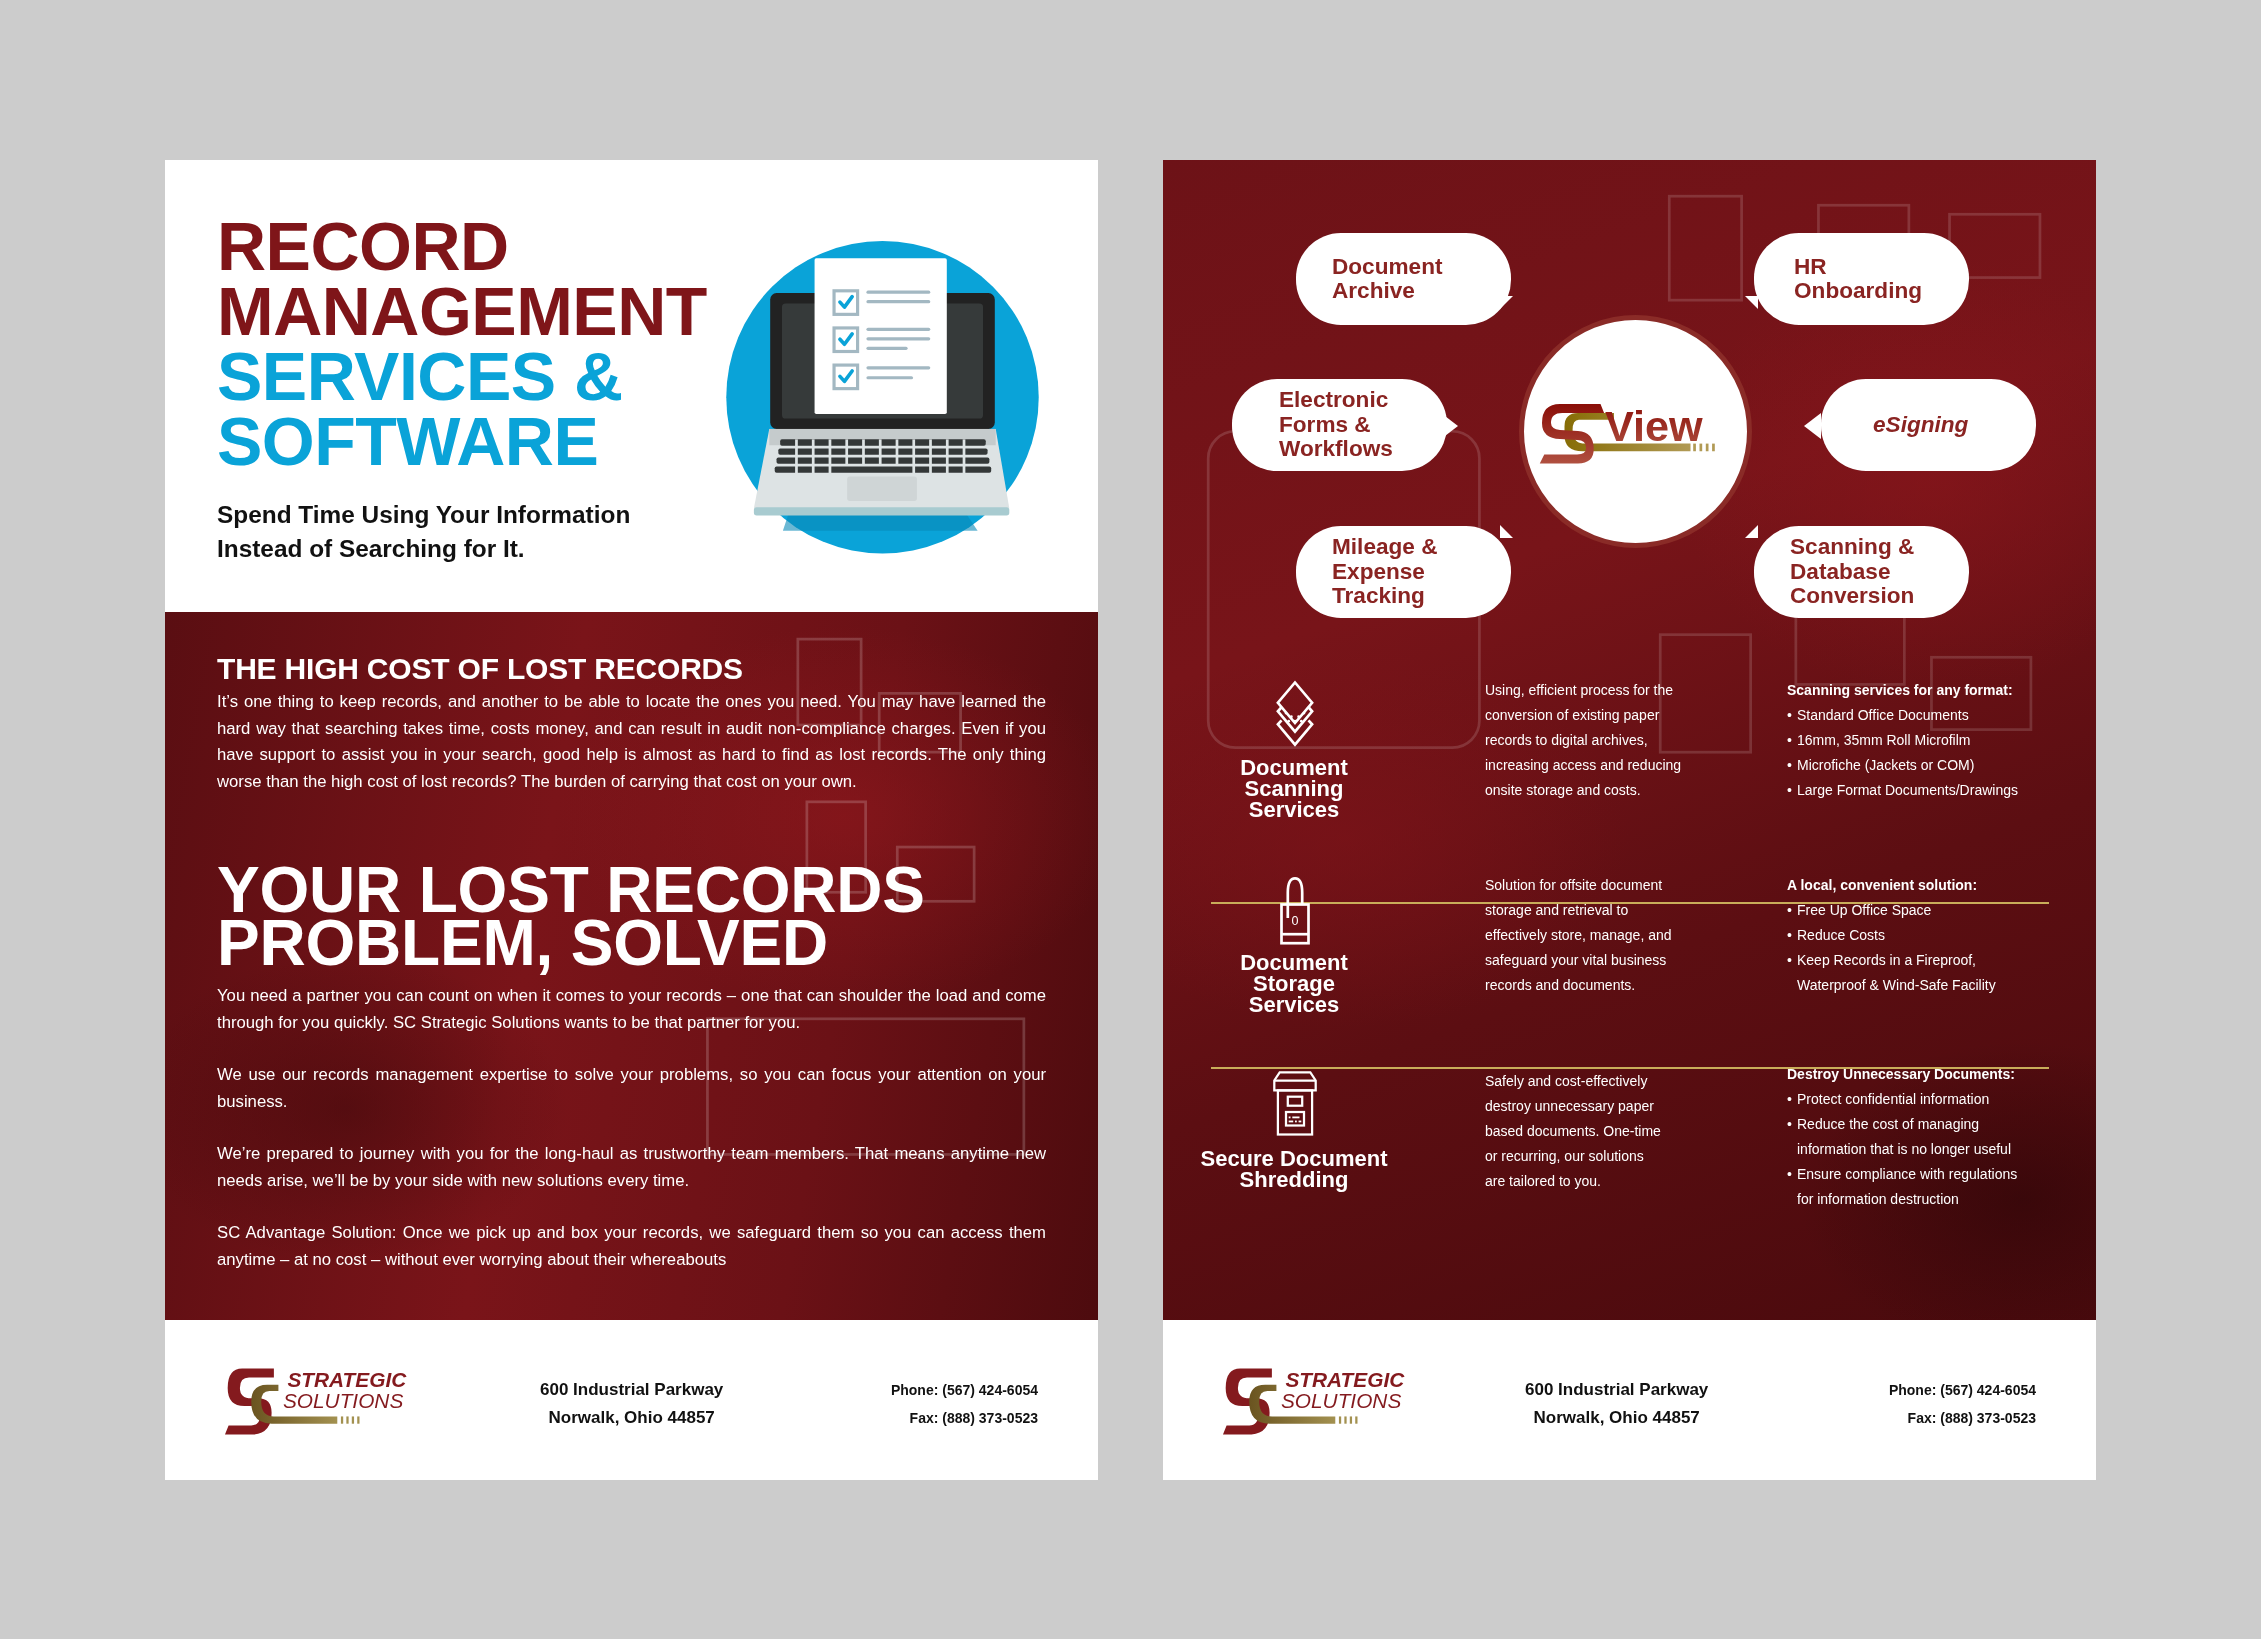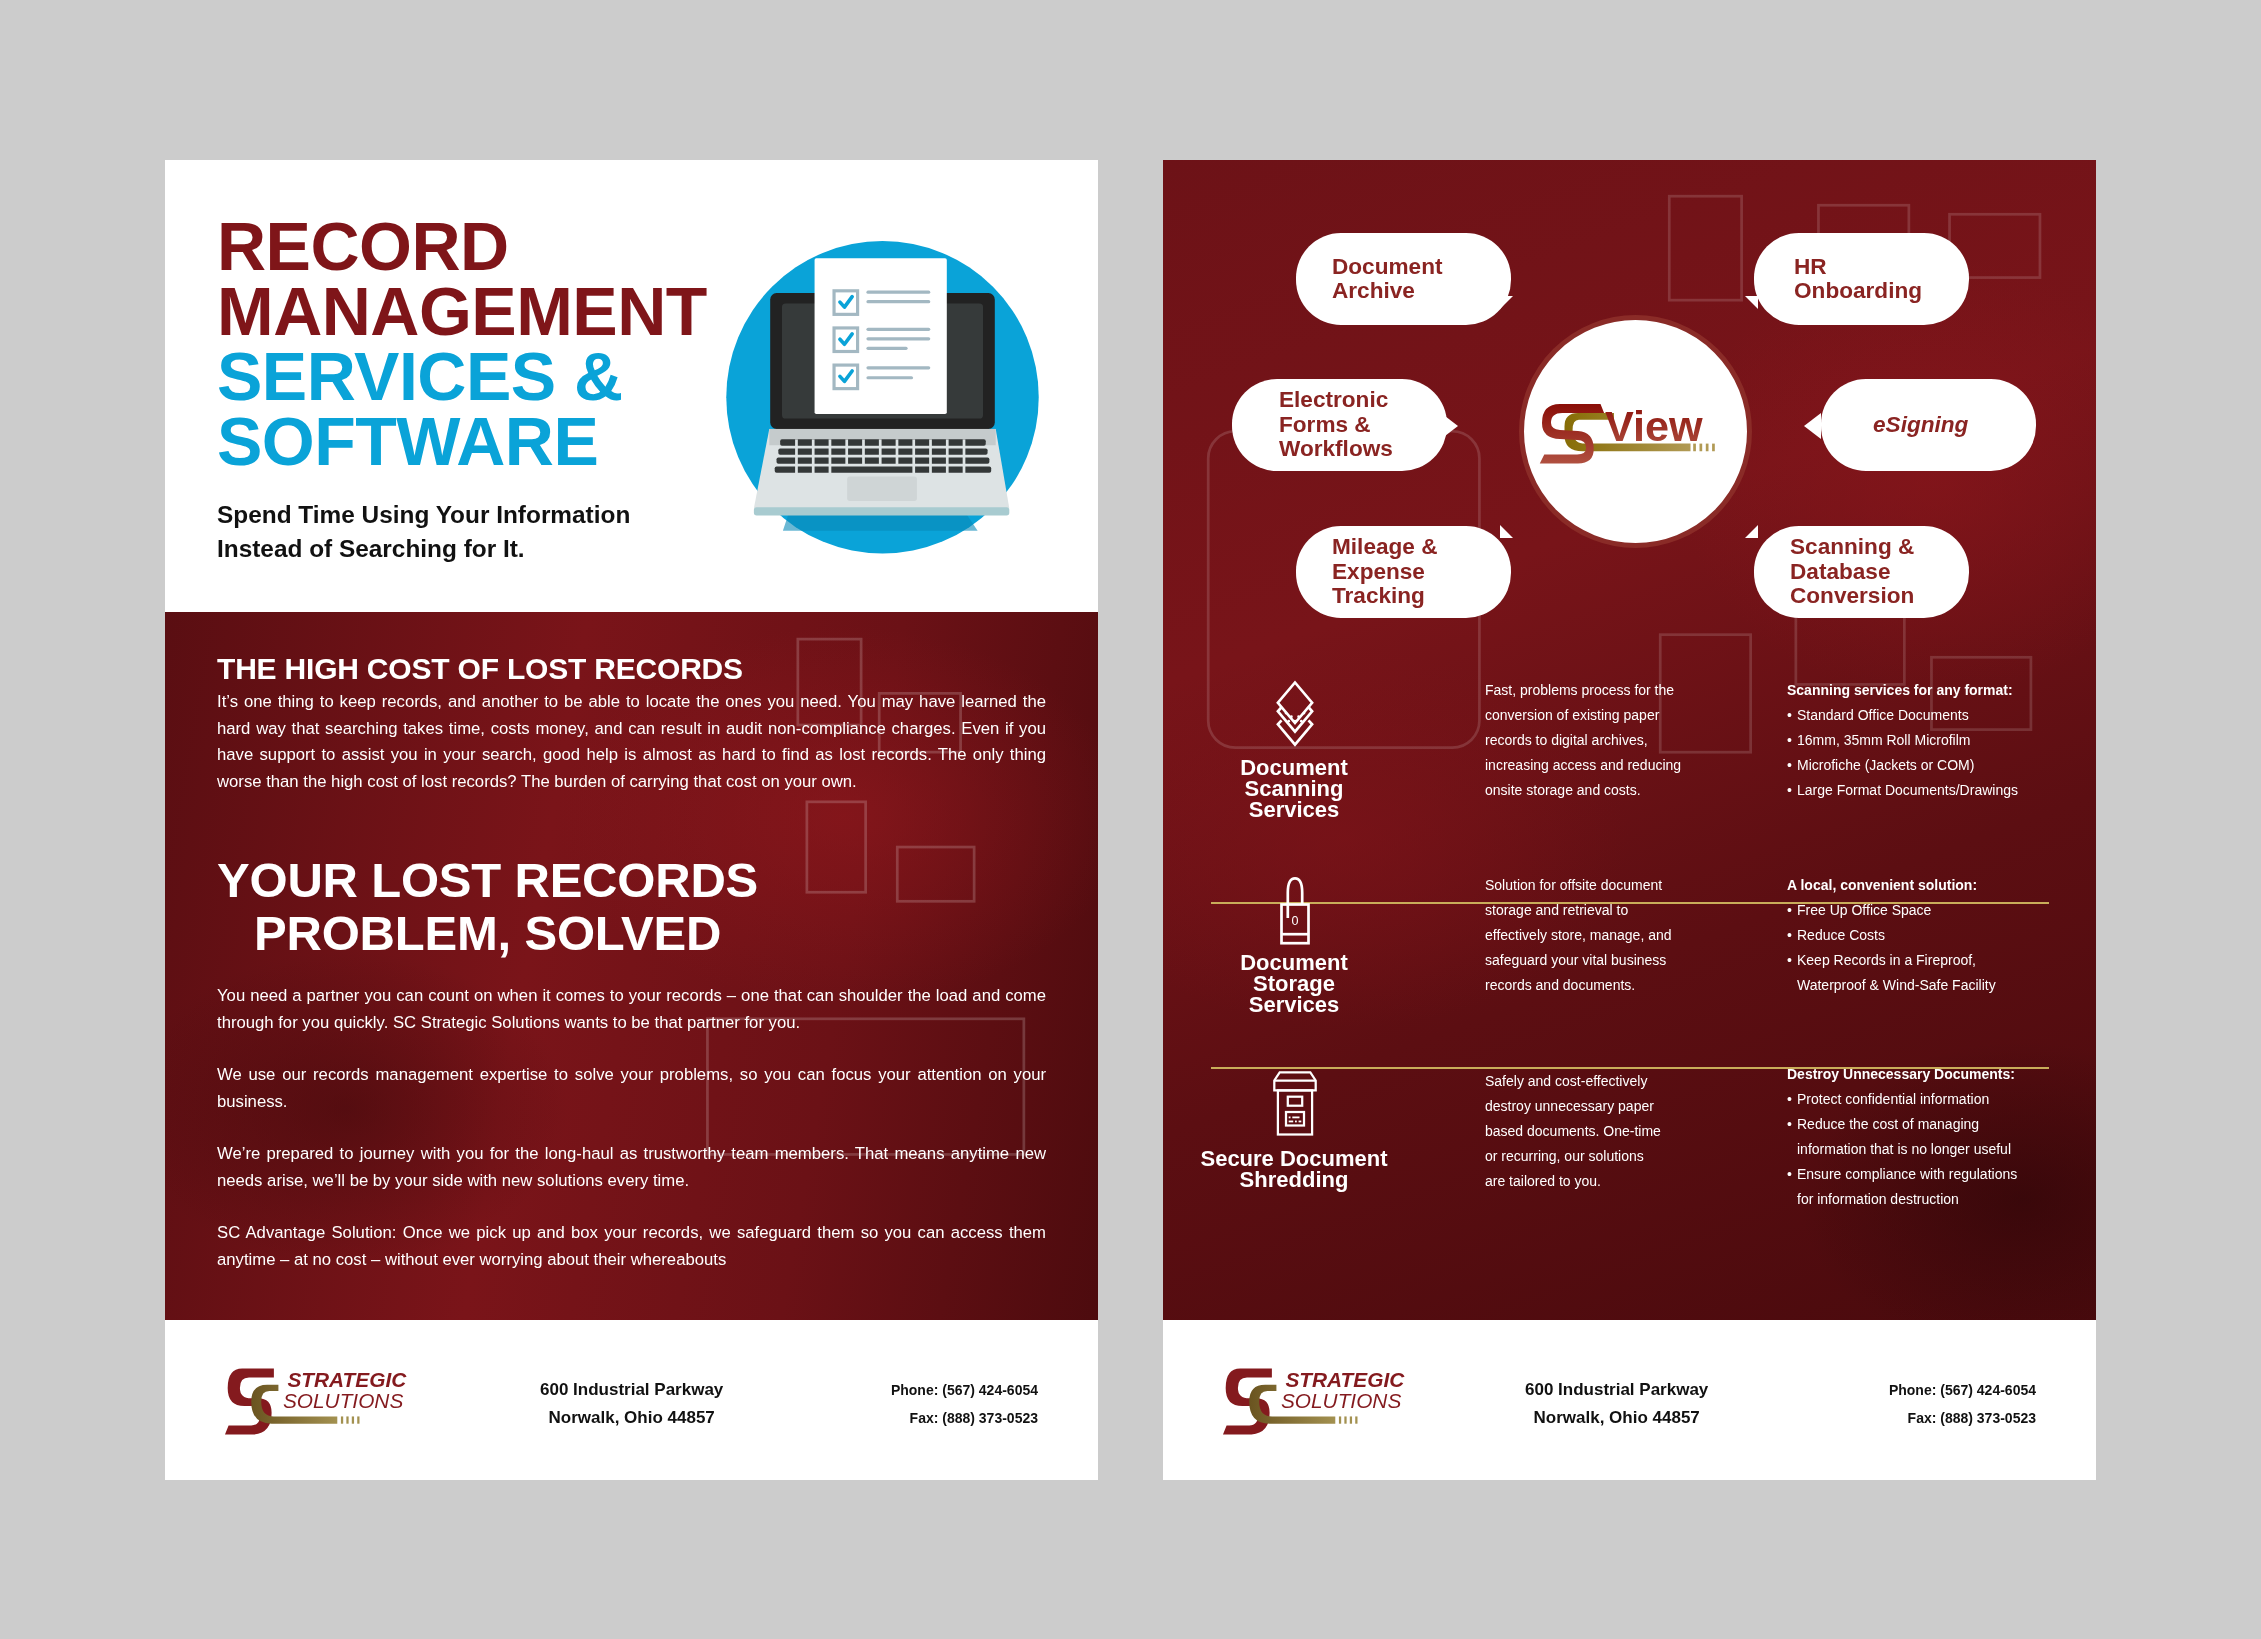--- a/index.html
+++ b/index.html
@@ -25,21 +25,21 @@
     background:
       radial-gradient(ellipse 407px 271px at 678px 204px, rgba(150,25,30,0.55), transparent 70%),
       radial-gradient(ellipse 317px 226px at 181px 497px, rgba(60,8,10,0.5), transparent 70%),
       linear-gradient(100deg, #5a0e12 0%, #7a1419 40%, #6b1116 70%, #4d0b0e 100%); }
   .band-bg-art { position: absolute; inset: 0; opacity: 0.18; }
 
   .sec-title { position: absolute; left: 52px; color: #ffffff; font-weight: 700; white-space: nowrap; }
   #cost-title { top: 40px; font-size: 30px; letter-spacing: -0.2px; }
   .body-text { position: absolute; left: 52px; width: 829px; color: #ffffff; font-size: 16.7px; line-height: 26.5px; text-align: justify; }
   #cost-body { top: 77px; }
-  #solved-title { top: 242px; font-size: 49px; line-height 53px; line-height: 53px; letter-spacing: -0.2px; text-align: center; }
+  #solved-title { top: 252px; font-size: 64px; line-height 53px; line-height: 53px; letter-spacing: -0.2px; }
   #solved-title span { display: block; }
   #p1 { top: 371px; }
   #p2 { top: 450px; }
   #p3 { top: 529px; }
   #p4 { top: 608px; }
 
   .footer { position: absolute; left: 0; top: 1160px; width: 933px; height: 159px; background: #ffffff; }
   .logo { position: absolute; left: 59px; top: 43px; width: 213px; height: 77px; }
   .addr { position: absolute; top: 56px; font-size: 17px; font-weight: 700; line-height: 28px; color: #111111; text-align: center; }
   .addr span, .contact span { display: block; white-space: nowrap; }
@@ -301,21 +301,21 @@
             <circle cx="80" cy="96" r="3"></circle>
             <circle cx="66" cy="96" r="3"></circle>
             <circle cx="94" cy="96" r="3"></circle>
           </g>
       </svg>
       <div class="svc-name" style="top:79px;">
         <span>Document Scanning</span>
         <span>Services</span>
       </div>
       <div class="svc-desc" style="top:0;">
-        <span>Fast, problems process for the</span>
+        <span>Using, efficient process for the</span>
         <span>conversion of existing paper</span>
         <span>records to digital archives,</span>
         <span>increasing access and reducing</span>
         <span>onsite storage and costs.</span>
       </div>
       <div class="svc-list" style="top:0;">
         <span class="hd">Scanning services for any format:</span>
         <span class="li bullet">Standard Office Documents</span>
         <span class="li bullet">16mm, 35mm Roll Microfilm</span>
         <span class="li bullet">Microfiche (Jackets or COM)</span>

